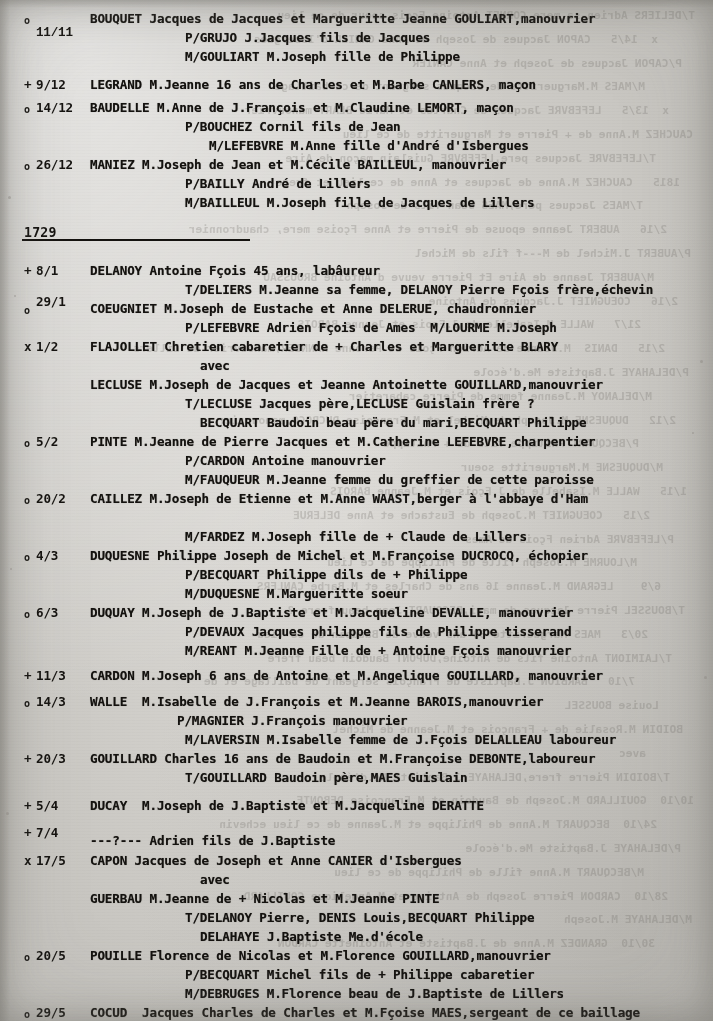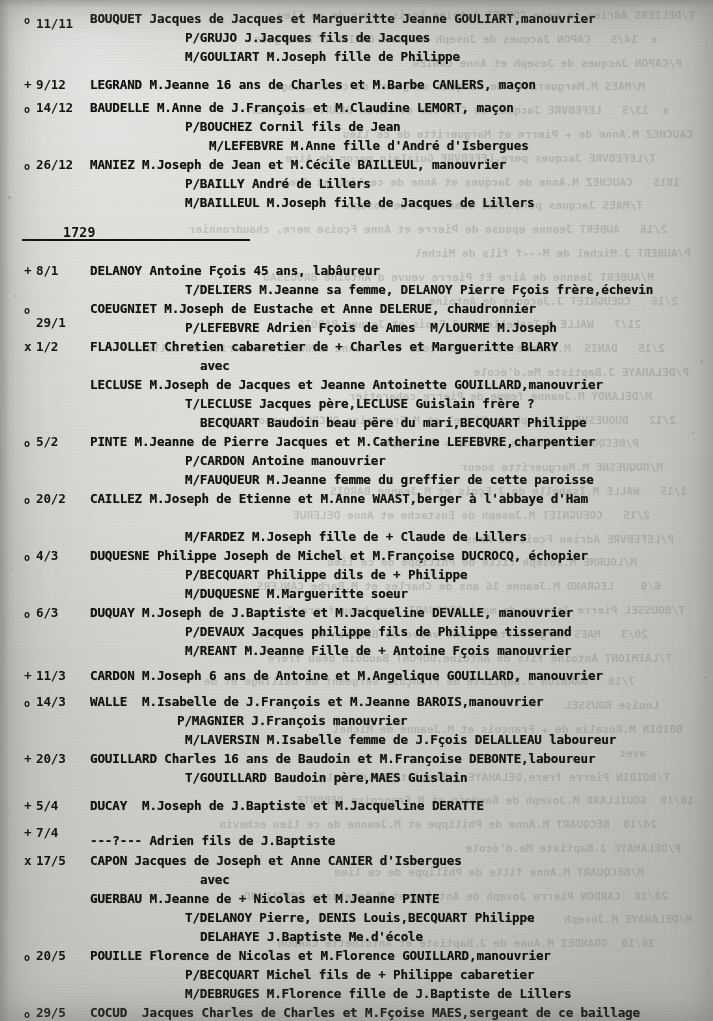--- a/index.html
+++ b/index.html
@@ -135,21 +135,21 @@
 
 <div id="page">
 
   <div id="paper-texture"></div>
   <div id="paper-grain"></div>
 
   <div id="bleed-layer"><div class="bl" style="top: 6px; padding-left: 18px;">T/DELIERS Adrien sa mere,CORNET Antoine Fçois soeur de ce lieu</div><div class="bl" style="top: 29.8px; padding-left: 55px;">x  14/5   CAPON Jacques de Joseph et Anne CANIER d'Isbergues</div><div class="bl" style="top: 53.6px; padding-left: 31px;">P/CAPON Jacques de Joseph et Anne CANIER</div><div class="bl" style="top: 77.4px; padding-left: 68px;">M/MAES M.Margueritte de Jacques sergeant de ce baillage</div><div class="bl" style="top: 101.2px; padding-left: 44px;">x  13/5   LEFEBVRE Jacques de Charles et Marie BLARY manouvrier</div><div class="bl" style="top: 125px; padding-left: 20px;">CAUCHEZ M.Anne de + Pierre et Margueritte de ce lieu</div><div class="bl" style="top: 148.8px; padding-left: 57px;">T/LEFEBVRE Jacques pere,LEFEBVRE Guislain maçon de Aire</div><div class="bl" style="top: 172.6px; padding-left: 33px;">1815   CAUCHEZ M.Anne de Jacques et Anne de ce lieu et frere</div><div class="bl" style="top: 196.4px; padding-left: 70px;">T/MAES Jacques pere,MAES Jean fils de Joseph</div><div class="bl" style="top: 220.2px; padding-left: 46px;">2/16   AUBERT Jeanne epouse de Pierre et Anne Fçoise mere, chaudronnier</div><div class="bl" style="top: 244px; padding-left: 22px;">P/AUBERT J.Michel de M---f fils de Michel</div><div class="bl" style="top: 267.8px; padding-left: 59px;">M/AUBERT Jeanne de Aire Et Pierre veuve d'Antoine BROUSSAU</div><div class="bl" style="top: 291.6px; padding-left: 35px;">2/16   COEUGNIET J.Jacques de Antoine</div><div class="bl" style="top: 315.4px; padding-left: 72px;">21/7   WALLE M.Isabelle de J.Fçois et Jeanne BAROIS</div><div class="bl" style="top: 339.2px; padding-left: 48px;">2/15   DANIS  M.Jeanne de Adrien Fçois et Peronne HANNIER,manouvrier de Lillers</div><div class="bl" style="top: 363px; padding-left: 24px;">P/DELAHAYE J.Baptiste Me.d'école</div><div class="bl" style="top: 386.8px; padding-left: 61px;">M/DELANOY M.Jeanne femme de Pierre cabaretier</div><div class="bl" style="top: 410.6px; padding-left: 37px;">2/12   DUQUESNE M.Joseph de Michel et M.Françoise DUCROCQ,manouvrier</div><div class="bl" style="top: 434.4px; padding-left: 74px;">P/BECQUART Philippe fils de + Philippe</div><div class="bl" style="top: 458.2px; padding-left: 50px;">M/DUQUESNE M.Margueritte soeur</div><div class="bl" style="top: 482px; padding-left: 26px;">1/15   WALLE M.Isabelle de J.Fçois et M.Jeanne BAROIS</div><div class="bl" style="top: 505.8px; padding-left: 63px;">2/15   COEUGNIET M.Joseph de Eustache et Anne DELERUE</div><div class="bl" style="top: 529.6px; padding-left: 39px;">P/LEFEBVRE Adrien Fçois de Ames</div><div class="bl" style="top: 553.4px; padding-left: 76px;">M/LOURME M.Joseph fille de Philippe de ce lieu</div><div class="bl" style="top: 577.2px; padding-left: 52px;">6/9    LEGRAND M.Jeanne 16 ans de Charles et M.Barbe CANLERS</div><div class="bl" style="top: 601px; padding-left: 28px;">T/BOUSSEL Pierre Jacques de mari,BECQUART Jean beau frere ?</div><div class="bl" style="top: 624.8px; padding-left: 65px;">20/3   MAES Margueritte 80 ans veuve de Baudoin de ce lieu</div><div class="bl" style="top: 648.6px; padding-left: 41px;">T/LAIMIONT Antoine fils de Antoine,DUPONT Baudoin beau frere</div><div class="bl" style="top: 672.4px; padding-left: 78px;">7/10   BARBION J.Baptiste de François sergeant de baillage et de</div><div class="bl" style="top: 696.2px; padding-left: 54px;">Louise BOUSSEL</div><div class="bl" style="top: 720px; padding-left: 30px;">BOIDIN M.Rosalie de + François et M.Jeanne de Michel</div><div class="bl" style="top: 743.8px; padding-left: 67px;">avec</div><div class="bl" style="top: 767.6px; padding-left: 43px;">T/BOIDIN Pierre frere,DELAHAYE J.Baptiste Me.d'école</div><div class="bl" style="top: 791.4px; padding-left: 19px;">10/10  GOUILLARD M.Joseph de Baudoin et M.Françoise DEBONTE</div><div class="bl" style="top: 815.2px; padding-left: 56px;">24/10  BECQUART M.Anne de Philippe et M.Jeanne de ce lieu echevin</div><div class="bl" style="top: 839px; padding-left: 32px;">P/DELAHAYE J.Baptiste Me.d'école</div><div class="bl" style="top: 862.8px; padding-left: 69px;">M/BECQUART M.Anne fille de Philippe de ce lieu</div><div class="bl" style="top: 886.6px; padding-left: 45px;">28/10  CARDON Pierre Joseph de Antoine et M.Angelique GOUILLARD</div><div class="bl" style="top: 910.4px; padding-left: 21px;">M/DELAHAYE M.Joseph</div><div class="bl" style="top: 934.2px; padding-left: 58px;">30/10  GRANDEZ M.Anne de J.Baptiste et Antoinette CARDON</div></div>
 
   <div id="content">
       <div class="marker" style="left: 24px; top: 11px; font-size: 10px;">o</div>
-      <div class="date" style="left: 36px; top: 14px;">11/11</div>
+      <div class="date" style="left: 36px; top: 24px; font-family: Liberation Mono, monospace;">11/11</div>
       <div class="line" style="left: 90px; top: 9px;">BOUQUET Jacques de Jacques et Margueritte Jeanne GOULIART,manouvrier</div>
       <div class="line" style="left: 185px; top: 28px;">P/GRUJO J.Jacques fils de Jacques</div>
       <div class="line" style="left: 185px; top: 47px;">M/GOULIART M.Joseph fille de Philippe</div>
       <div class="marker" style="left: 24px; top: 74.55px; font-size: 12.6px;">+</div>
       <div class="date" style="left: 36px; top: 74.55px;">9/12</div>
       <div class="line" style="left: 90px; top: 74.55px;">LEGRAND M.Jeanne 16 ans de Charles et M.Barbe CANLERS, maçon</div>
       <div class="marker" style="left: 24px; top: 100.3px; font-size: 10px;">o</div>
       <div class="date" style="left: 36px; top: 98.3px;">14/12</div>
       <div class="line" style="left: 90px; top: 98.3px;">BAUDELLE M.Anne de J.François et M.Claudine LEMORT, maçon</div>
       <div class="line" style="left: 185px; top: 117.3px;">P/BOUCHEZ Cornil fils de Jean</div>
@@ -157,21 +157,21 @@
       <div class="marker" style="left: 24px; top: 157.3px; font-size: 10px;">o</div>
       <div class="date" style="left: 36px; top: 155.3px;">26/12</div>
       <div class="line" style="left: 90px; top: 155.3px;">MANIEZ M.Joseph de Jean et M.Cécile BAILLEUL, manouvrier</div>
       <div class="line" style="left: 185px; top: 174.3px;">P/BAILLY André de Lillers</div>
       <div class="line" style="left: 185px; top: 193.3px;">M/BAILLEUL M.Joseph fille de Jacques de Lillers</div>
       <div class="marker" style="left: 24px; top: 260.75px; font-size: 12.6px;">+</div>
       <div class="date" style="left: 36px; top: 260.75px;">8/1</div>
       <div class="line" style="left: 90px; top: 260.75px;">DELANOY Antoine Fçois 45 ans, labâureur</div>
       <div class="line" style="left: 185px; top: 279.75px;">T/DELIERS M.Jeanne sa femme, DELANOY Pierre Fçois frère,échevin</div>
       <div class="marker" style="left: 24px; top: 300.75px; font-size: 10px;">o</div>
-      <div class="date" style="left: 36px; top: 313px;">29/1</div>
+      <div class="date" style="left: 36px; top: 292px;">29/1</div>
       <div class="line" style="left: 90px; top: 298.75px;">COEUGNIET M.Joseph de Eustache et Anne DELERUE, chaudronnier</div>
       <div class="line" style="left: 185px; top: 317.75px;">P/LEFEBVRE Adrien Fçois de Ames  M/LOURME M.Joseph</div>
       <div class="marker" style="left: 24px; top: 336.75px; font-size: 12.6px;">x</div>
       <div class="date" style="left: 36px; top: 336.75px;">1/2</div>
       <div class="line" style="left: 90px; top: 336.75px;">FLAJOLLET Chretien cabaretier de + Charles et Margueritte BLARY</div>
       <div class="line" style="left: 200px; top: 355.75px;">avec</div>
       <div class="line" style="left: 90px; top: 374.75px;">LECLUSE M.Joseph de Jacques et Jeanne Antoinette GOUILLARD,manouvrier</div>
       <div class="line" style="left: 200px; top: 412.75px;">BECQUART Baudoin beau përe du mari,BECQUART Philippe</div>
       <div class="line" style="left: 185px; top: 393.75px;">T/LECLUSE Jacques père,LECLUSE Guislain frère ?</div>
       <div class="marker" style="left: 24px; top: 433.75px; font-size: 10px;">o</div>
@@ -215,25 +215,25 @@
       <div class="date" style="left: 36px; top: 850.7px;">17/5</div>
       <div class="line" style="left: 90px; top: 850.7px;">CAPON Jacques de Joseph et Anne CANIER d'Isbergues</div>
       <div class="line" style="left: 200px; top: 869.7px;">avec</div>
       <div class="line" style="left: 90px; top: 888.7px;">GUERBAU M.Jeanne de + Nicolas et M.Jeanne PINTE</div>
       <div class="line" style="left: 185px; top: 907.7px;">T/DELANOY Pierre, DENIS Louis,BECQUART Philippe</div>
       <div class="line" style="left: 200px; top: 926.7px;">DELAHAYE J.Baptiste Me.d'école</div>
       <div class="marker" style="left: 24px; top: 947.7px; font-size: 10px;">o</div>
       <div class="date" style="left: 36px; top: 945.7px;">20/5</div>
       <div class="line" style="left: 90px; top: 945.7px;">POUILLE Florence de Nicolas et M.Florence GOUILLARD,manouvrier</div>
       <div class="line" style="left: 185px; top: 964.7px;">P/BECQUART Michel fils de + Philippe cabaretier</div>
-      <div class="line" style="left: 185px; top: 983.7px;">M/DEBRUGES M.Florence fille de J.Baptiste de Lillers</div>
+      <div class="line" style="left: 185px; top: 983.7px;">M/DEBRUGES M.Florence beau de J.Baptiste de Lillers</div>
       <div class="marker" style="left: 24px; top: 1004.7px; font-size: 10px;">o</div>
       <div class="date" style="left: 36px; top: 1002.7px;">29/5</div>
       <div class="line" style="left: 90px; top: 1002.7px;">COCUD  Jacques Charles de Charles et M.Fçoise MAES,sergeant de ce baillage</div>
-      <div class="year-head" style="left: 24px; top: 222.75px; margin-left: 39px;">1729</div>
+      <div class="year-head" style="left: 24px; top: 222.75px;">1729</div>
       <div class="year-rule" style="left: 22px; top: 238.75px; width: 228px;"></div>
     </div>
 
   <div id="vignette"></div>
   <div id="left-edge"></div>
   <div id="top-edge"></div>
 
   <div class="speck" style="left:8px;top:196px;width:3px;height:3px;"></div>
   <div class="speck" style="left:14px;top:295px;width:2px;height:2px;"></div>
   <div class="speck" style="left:700px;top:360px;width:3px;height:3px;"></div>

